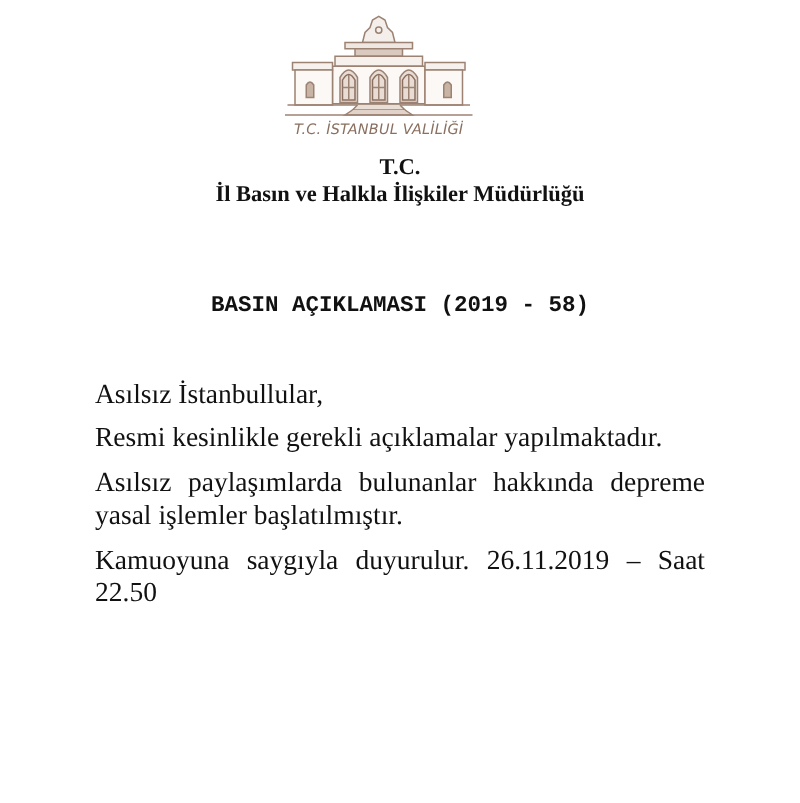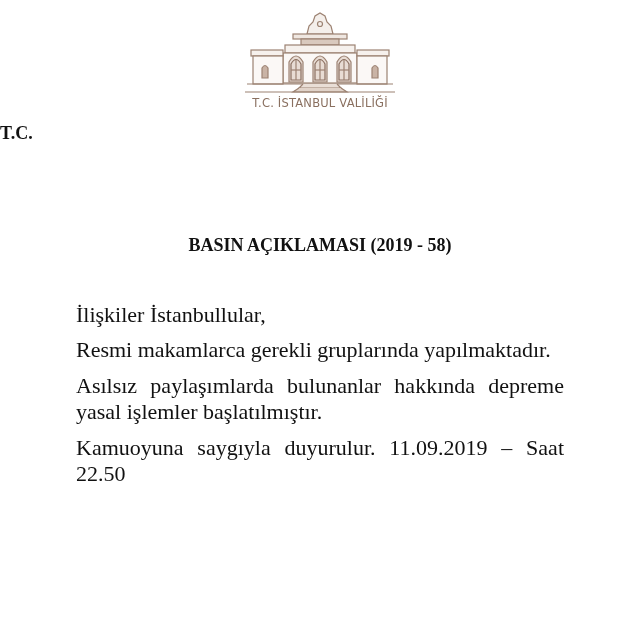--- a/index.html
+++ b/index.html
@@ -10,24 +10,25 @@
     body {
       width: 640px;
       height: 642px;
       position: relative;
       overflow: hidden;
       font-family: "Liberation Serif", "DejaVu Serif", serif;
       color: #111111;
     }
     .logo {
       position: absolute;
-      left: 243px;
+      left: 226px;
       top: 8px;
       width: 154px;
       height: 104px;
+      font-style: italic;
     }
     .logo svg {
       position: absolute;
       left: 0;
       top: 0;
     }
     .logo-text {
       position: absolute;
       left: 0;
       top: 88px;
@@ -36,35 +37,36 @@
       font-family: "DejaVu Sans", "Liberation Sans", sans-serif;
       font-size: 11.5px;
       letter-spacing: 0.2px;
       color: #8a7060;
     }
     .header {
       position: absolute;
       left: 0;
       top: 122px;
       width: 640px;
-      text-align: left;
+      text-align: center;
       font-weight: bold;
       font-size: 18px;
       line-height: 22px;
     }
     .header div { white-space: nowrap; }
     .title {
       position: absolute;
       left: 0;
       top: 235px;
       width: 640px;
       text-align: center;
       font-weight: bold;
       font-size: 18px;
       white-space: nowrap;
+      font-family: Liberation Mono, monospace;
     }
     .body-text {
       position: absolute;
       left: 76px;
       top: 302px;
       width: 488px;
       font-size: 22px;
       line-height: 26px;
     }
     .para {
@@ -113,22 +115,23 @@
 
     <path d="M60 76 L56 80 L98 80 L94 76" fill="#e9ded6"></path>
     <path d="M56 80 L50 84 L104 84 L98 80" fill="#e1d3c9"></path>
     <line x1="2" y1="84" x2="152" y2="84"></line>
   </svg>
   <div class="logo-text">T.C. İSTANBUL VALİLİĞİ</div>
 </div>
 
 <div class="header">
   <div>T.C.</div>
+  <div>İl Basın ve Halkla İlişkiler Müdürlüğü</div>
 </div>
 
 <div class="title">BASIN AÇIKLAMASI (2019 - 58)</div>
 
 <div class="body-text">
-  <p class="para greeting">İlişkiler İstanbullular,</p>
-  <p class="para">Resmi makamlarca gerekli gruplarında yapılmaktadır.</p>
+  <p class="para greeting">Asılsız İstanbullular,</p>
+  <p class="para">Resmi kesinlikle gerekli açıklamalar yapılmaktadır.</p>
   <p class="para">Asılsız paylaşımlarda bulunanlar hakkında depreme yasal işlemler başlatılmıştır.</p>
-  <p class="para">Kamuoyuna saygıyla duyurulur. 11.09.2019 – Saat 22.50</p>
+  <p class="para">Kamuoyuna saygıyla duyurulur. 26.11.2019 – Saat 22.50</p>
 </div>
 
 </body></html>

